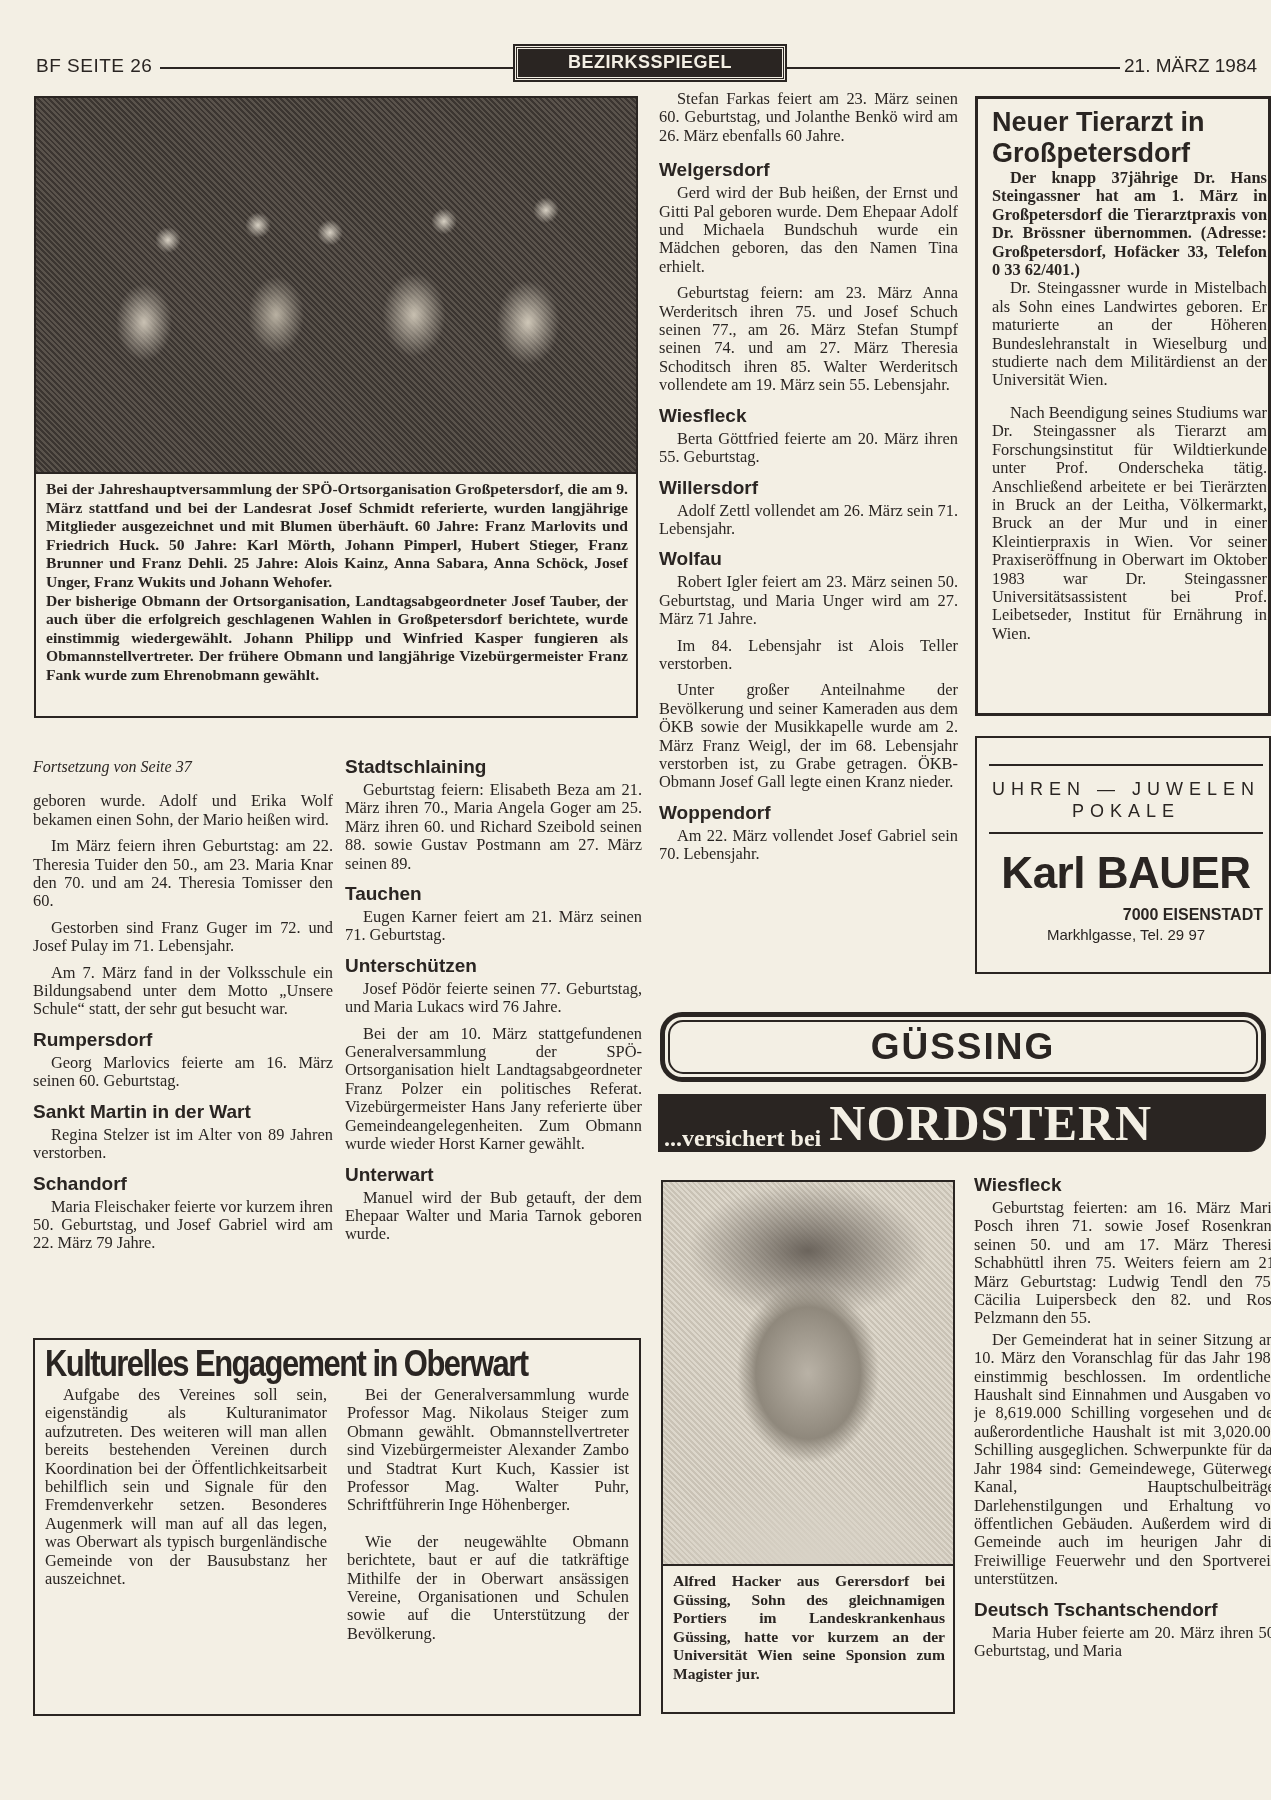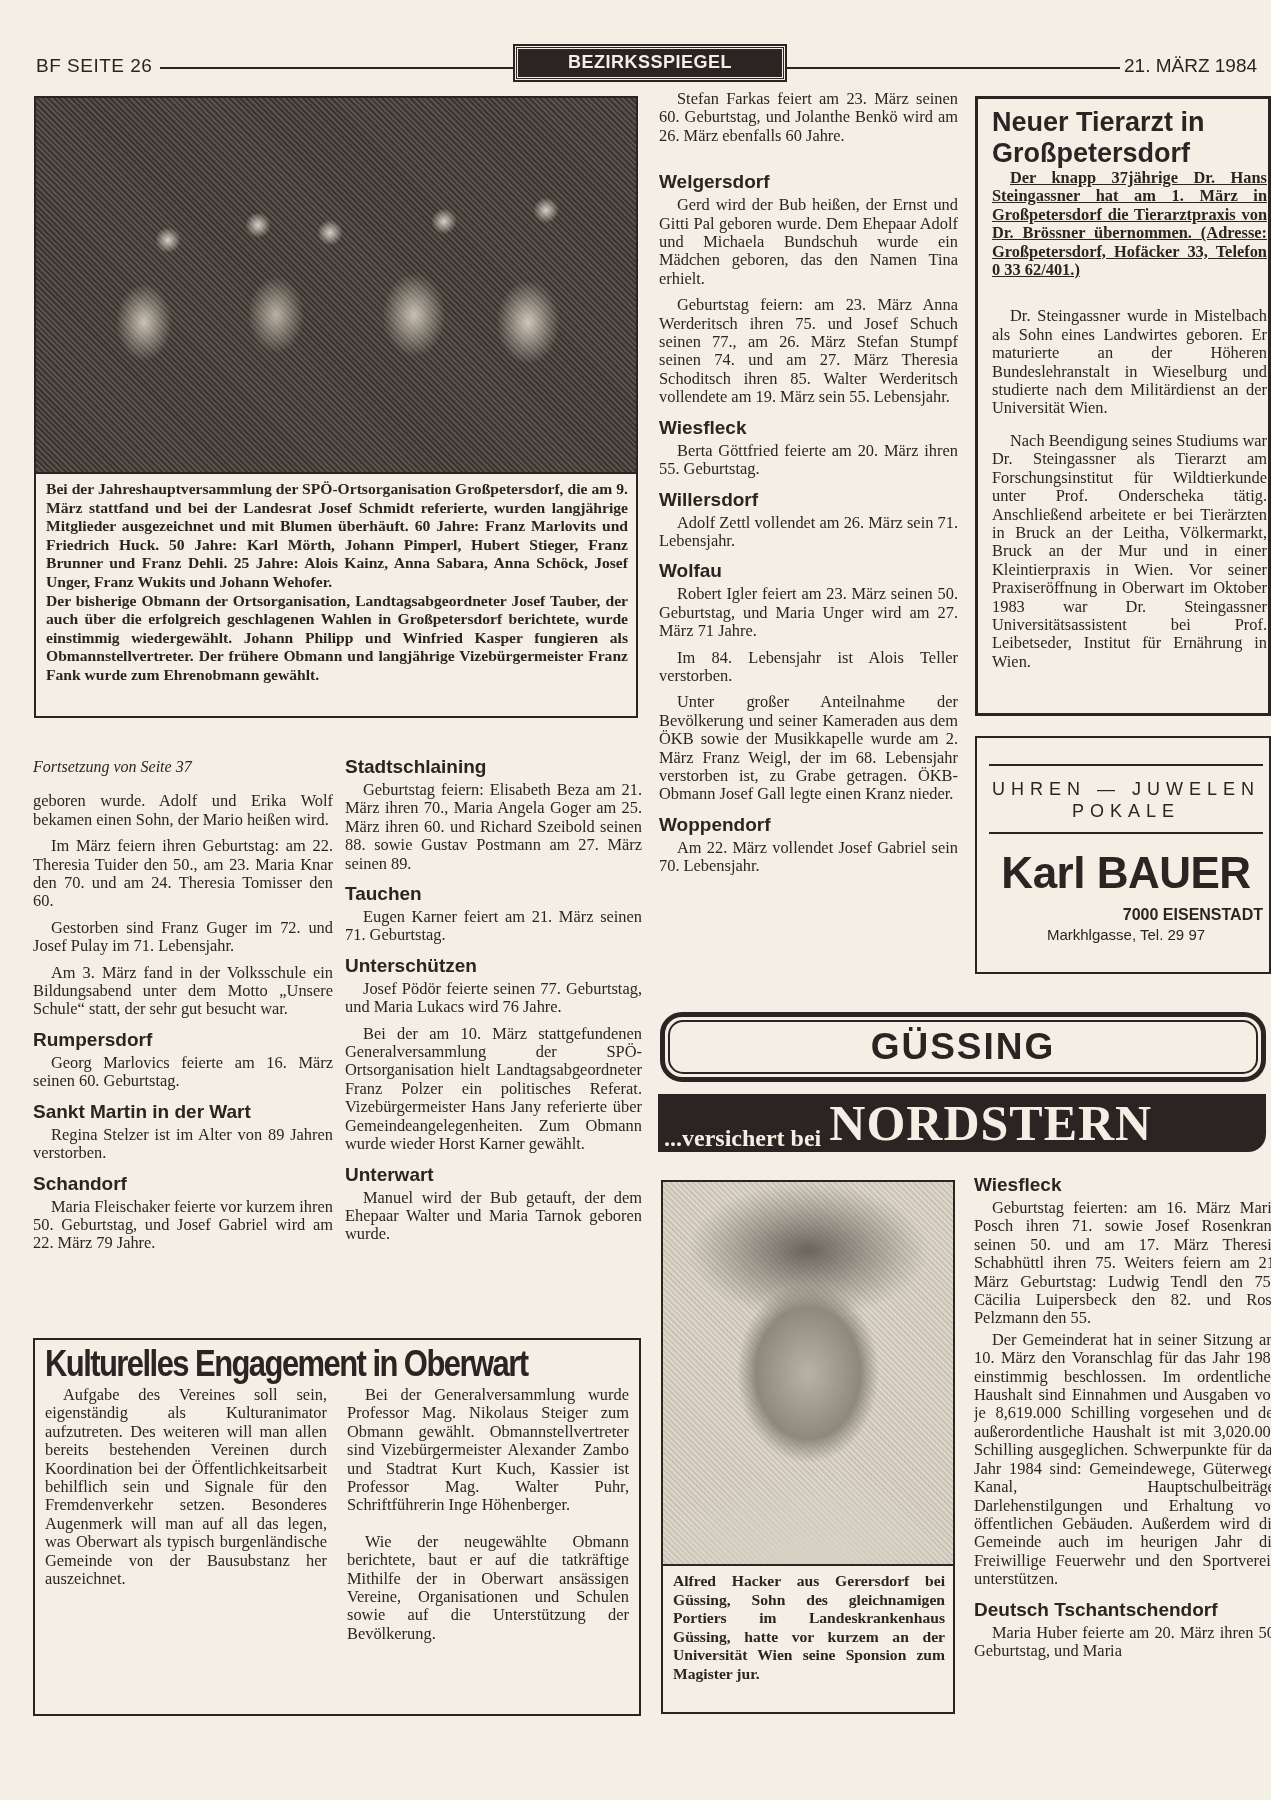--- a/index.html
+++ b/index.html
@@ -120,21 +120,21 @@
 <div class="abs caption-box" style="left:34px; top:474px; width:604px; height:244px;">
   <div>Bei der Jahreshauptversammlung der SPÖ-Ortsorganisation Großpetersdorf, die am 9. März stattfand und bei der Landesrat Josef Schmidt referierte, wurden langjährige Mitglieder ausgezeichnet und mit Blumen überhäuft. 60 Jahre: Franz Marlovits und Friedrich Huck. 50 Jahre: Karl Mörth, Johann Pimperl, Hubert Stieger, Franz Brunner und Franz Dehli. 25 Jahre: Alois Kainz, Anna Sabara, Anna Schöck, Josef Unger, Franz Wukits und Johann Wehofer.</div>
   <div>Der bisherige Obmann der Ortsorganisation, Landtagsabgeordneter Josef Tauber, der auch über die erfolgreich geschlagenen Wahlen in Großpetersdorf berichtete, wurde einstimmig wiedergewählt. Johann Philipp und Winfried Kasper fungieren als Obmannstellvertreter. Der frühere Obmann und langjährige Vizebürgermeister Franz Fank wurde zum Ehrenobmann gewählt.</div>
 </div>
 
 <div class="abs col" style="left:33px; top:758px; width:300px;">
   <div class="italic" style="margin-bottom:16px; font-size:16px;">Fortsetzung von Seite 37</div>
   <p style="text-indent:0;">geboren wurde. Adolf und Erika Wolf bekamen einen Sohn, der Mario heißen wird.</p>
   <p>Im März feiern ihren Geburtstag: am 22. Theresia Tuider den 50., am 23. Maria Knar den 70. und am 24. Theresia Tomisser den 60.</p>
   <p>Gestorben sind Franz Guger im 72. und Josef Pulay im 71. Lebensjahr.</p>
-  <p>Am 3. März fand in der Volksschule ein Bildungsabend unter dem Motto „Unsere Schule“ statt, der sehr gut besucht war.</p>
+  <p>Am 7. März fand in der Volksschule ein Bildungsabend unter dem Motto „Unsere Schule“ statt, der sehr gut besucht war.</p>
   <h3>Rumpersdorf</h3>
   <p class="tight">Georg Marlovics feierte am 16. März seinen 60. Geburtstag.</p>
   <h3>Sankt Martin in der Wart</h3>
   <p class="tight">Regina Stelzer ist im Alter von 89 Jahren verstorben.</p>
   <h3>Schandorf</h3>
   <p class="tight">Maria Fleischaker feierte vor kurzem ihren 50. Geburtstag, und Josef Gabriel wird am 22. März 79 Jahre.</p>
 </div>
 
 <div class="abs col" style="left:345px; top:756px; width:297px;">
   <h3 class="first">Stadtschlaining</h3>
@@ -142,41 +142,41 @@
   <h3>Tauchen</h3>
   <p class="tight">Eugen Karner feiert am 21. März seinen 71. Geburtstag.</p>
   <h3>Unterschützen</h3>
   <p>Josef Pödör feierte seinen 77. Geburtstag, und Maria Lukacs wird 76 Jahre.</p>
   <p class="tight">Bei der am 10. März stattgefundenen Generalversammlung der SPÖ-Ortsorganisation hielt Landtagsabgeordneter Franz Polzer ein politisches Referat. Vizebürgermeister Hans Jany referierte über Gemeindeangelegenheiten. Zum Obmann wurde wieder Horst Karner gewählt.</p>
   <h3>Unterwart</h3>
   <p class="tight">Manuel wird der Bub getauft, der dem Ehepaar Walter und Maria Tarnok geboren wurde.</p>
 </div>
 
 <div class="abs col" style="left:659px; top:90px; width:299px;">
-  <p style="margin-bottom:26px;">Stefan Farkas feiert am 23. März seinen 60. Geburtstag, und Jolanthe Benkö wird am 26. März ebenfalls 60 Jahre.</p>
+  <p style="margin-bottom:14px;">Stefan Farkas feiert am 23. März seinen 60. Geburtstag, und Jolanthe Benkö wird am 26. März ebenfalls 60 Jahre.</p>
   <h3 class="first">Welgersdorf</h3>
   <p>Gerd wird der Bub heißen, der Ernst und Gitti Pal geboren wurde. Dem Ehepaar Adolf und Michaela Bundschuh wurde ein Mädchen geboren, das den Namen Tina erhielt.</p>
   <p class="tight">Geburtstag feiern: am 23. März Anna Werderitsch ihren 75. und Josef Schuch seinen 77., am 26. März Stefan Stumpf seinen 74. und am 27. März Theresia Schoditsch ihren 85. Walter Werderitsch vollendete am 19. März sein 55. Lebensjahr.</p>
   <h3>Wiesfleck</h3>
   <p class="tight">Berta Göttfried feierte am 20. März ihren 55. Geburtstag.</p>
   <h3>Willersdorf</h3>
   <p class="tight">Adolf Zettl vollendet am 26. März sein 71. Lebensjahr.</p>
   <h3>Wolfau</h3>
   <p>Robert Igler feiert am 23. März seinen 50. Geburtstag, und Maria Unger wird am 27. März 71 Jahre.</p>
   <p>Im 84. Lebensjahr ist Alois Teller verstorben.</p>
   <p class="tight">Unter großer Anteilnahme der Bevölkerung und seiner Kameraden aus dem ÖKB sowie der Musikkapelle wurde am 2. März Franz Weigl, der im 68. Lebensjahr verstorben ist, zu Grabe getragen. ÖKB-Obmann Josef Gall legte einen Kranz nieder.</p>
   <h3>Woppendorf</h3>
   <p class="tight">Am 22. März vollendet Josef Gabriel sein 70. Lebensjahr.</p>
 </div>
 
 <div class="abs box-heavy" style="left:975px; top:96px; width:296px; height:620px; padding:8px 6px 0 14px; overflow:hidden;">
   <div class="tier-title">Neuer Tierarzt in</div>
   <div class="tier-title">Großpetersdorf</div>
   <div class="col" style="width:275px;">
-    <p class="bold-lead" style="margin-bottom:28px;text-decoration:underline;">Der knapp 37jährige Dr. Hans Steingassner hat am 1. März in Großpetersdorf die Tierarztpraxis von Dr. Brössner übernommen. (Adresse: Großpetersdorf, Hofäcker 33, Telefon 0 33 62/401.)</p>
+    <p class="bold-lead" style="margin-bottom:0;">Der knapp 37jährige Dr. Hans Steingassner hat am 1. März in Großpetersdorf die Tierarztpraxis von Dr. Brössner übernommen. (Adresse: Großpetersdorf, Hofäcker 33, Telefon 0 33 62/401.)</p>
     <p style="margin-bottom:14px;">Dr. Steingassner wurde in Mistelbach als Sohn eines Landwirtes geboren. Er maturierte an der Höheren Bundeslehranstalt in Wieselburg und studierte nach dem Militärdienst an der Universität Wien.</p>
     <p>Nach Beendigung seines Studiums war Dr. Steingassner als Tierarzt am Forschungsinstitut für Wildtierkunde unter Prof. Onderscheka tätig. Anschließend arbeitete er bei Tierärzten in Bruck an der Leitha, Völkermarkt, Bruck an der Mur und in einer Kleintierpraxis in Wien. Vor seiner Praxiseröffnung in Oberwart im Oktober 1983 war Dr. Steingassner Universitätsassistent bei Prof. Leibetseder, Institut für Ernährung in Wien.</p>
   </div>
 </div>
 
 <div class="abs box" style="left:975px; top:736px; width:296px; height:238px; padding:0 6px 0 12px; overflow:hidden;">
   <div class="ad-rule" style="margin-top:26px;"></div>
   <div class="ad-small" style="margin-top:12px;">UHREN — JUWELEN</div>
   <div class="ad-small">POKALE</div>
   <div class="ad-rule" style="margin-top:10px;"></div>

